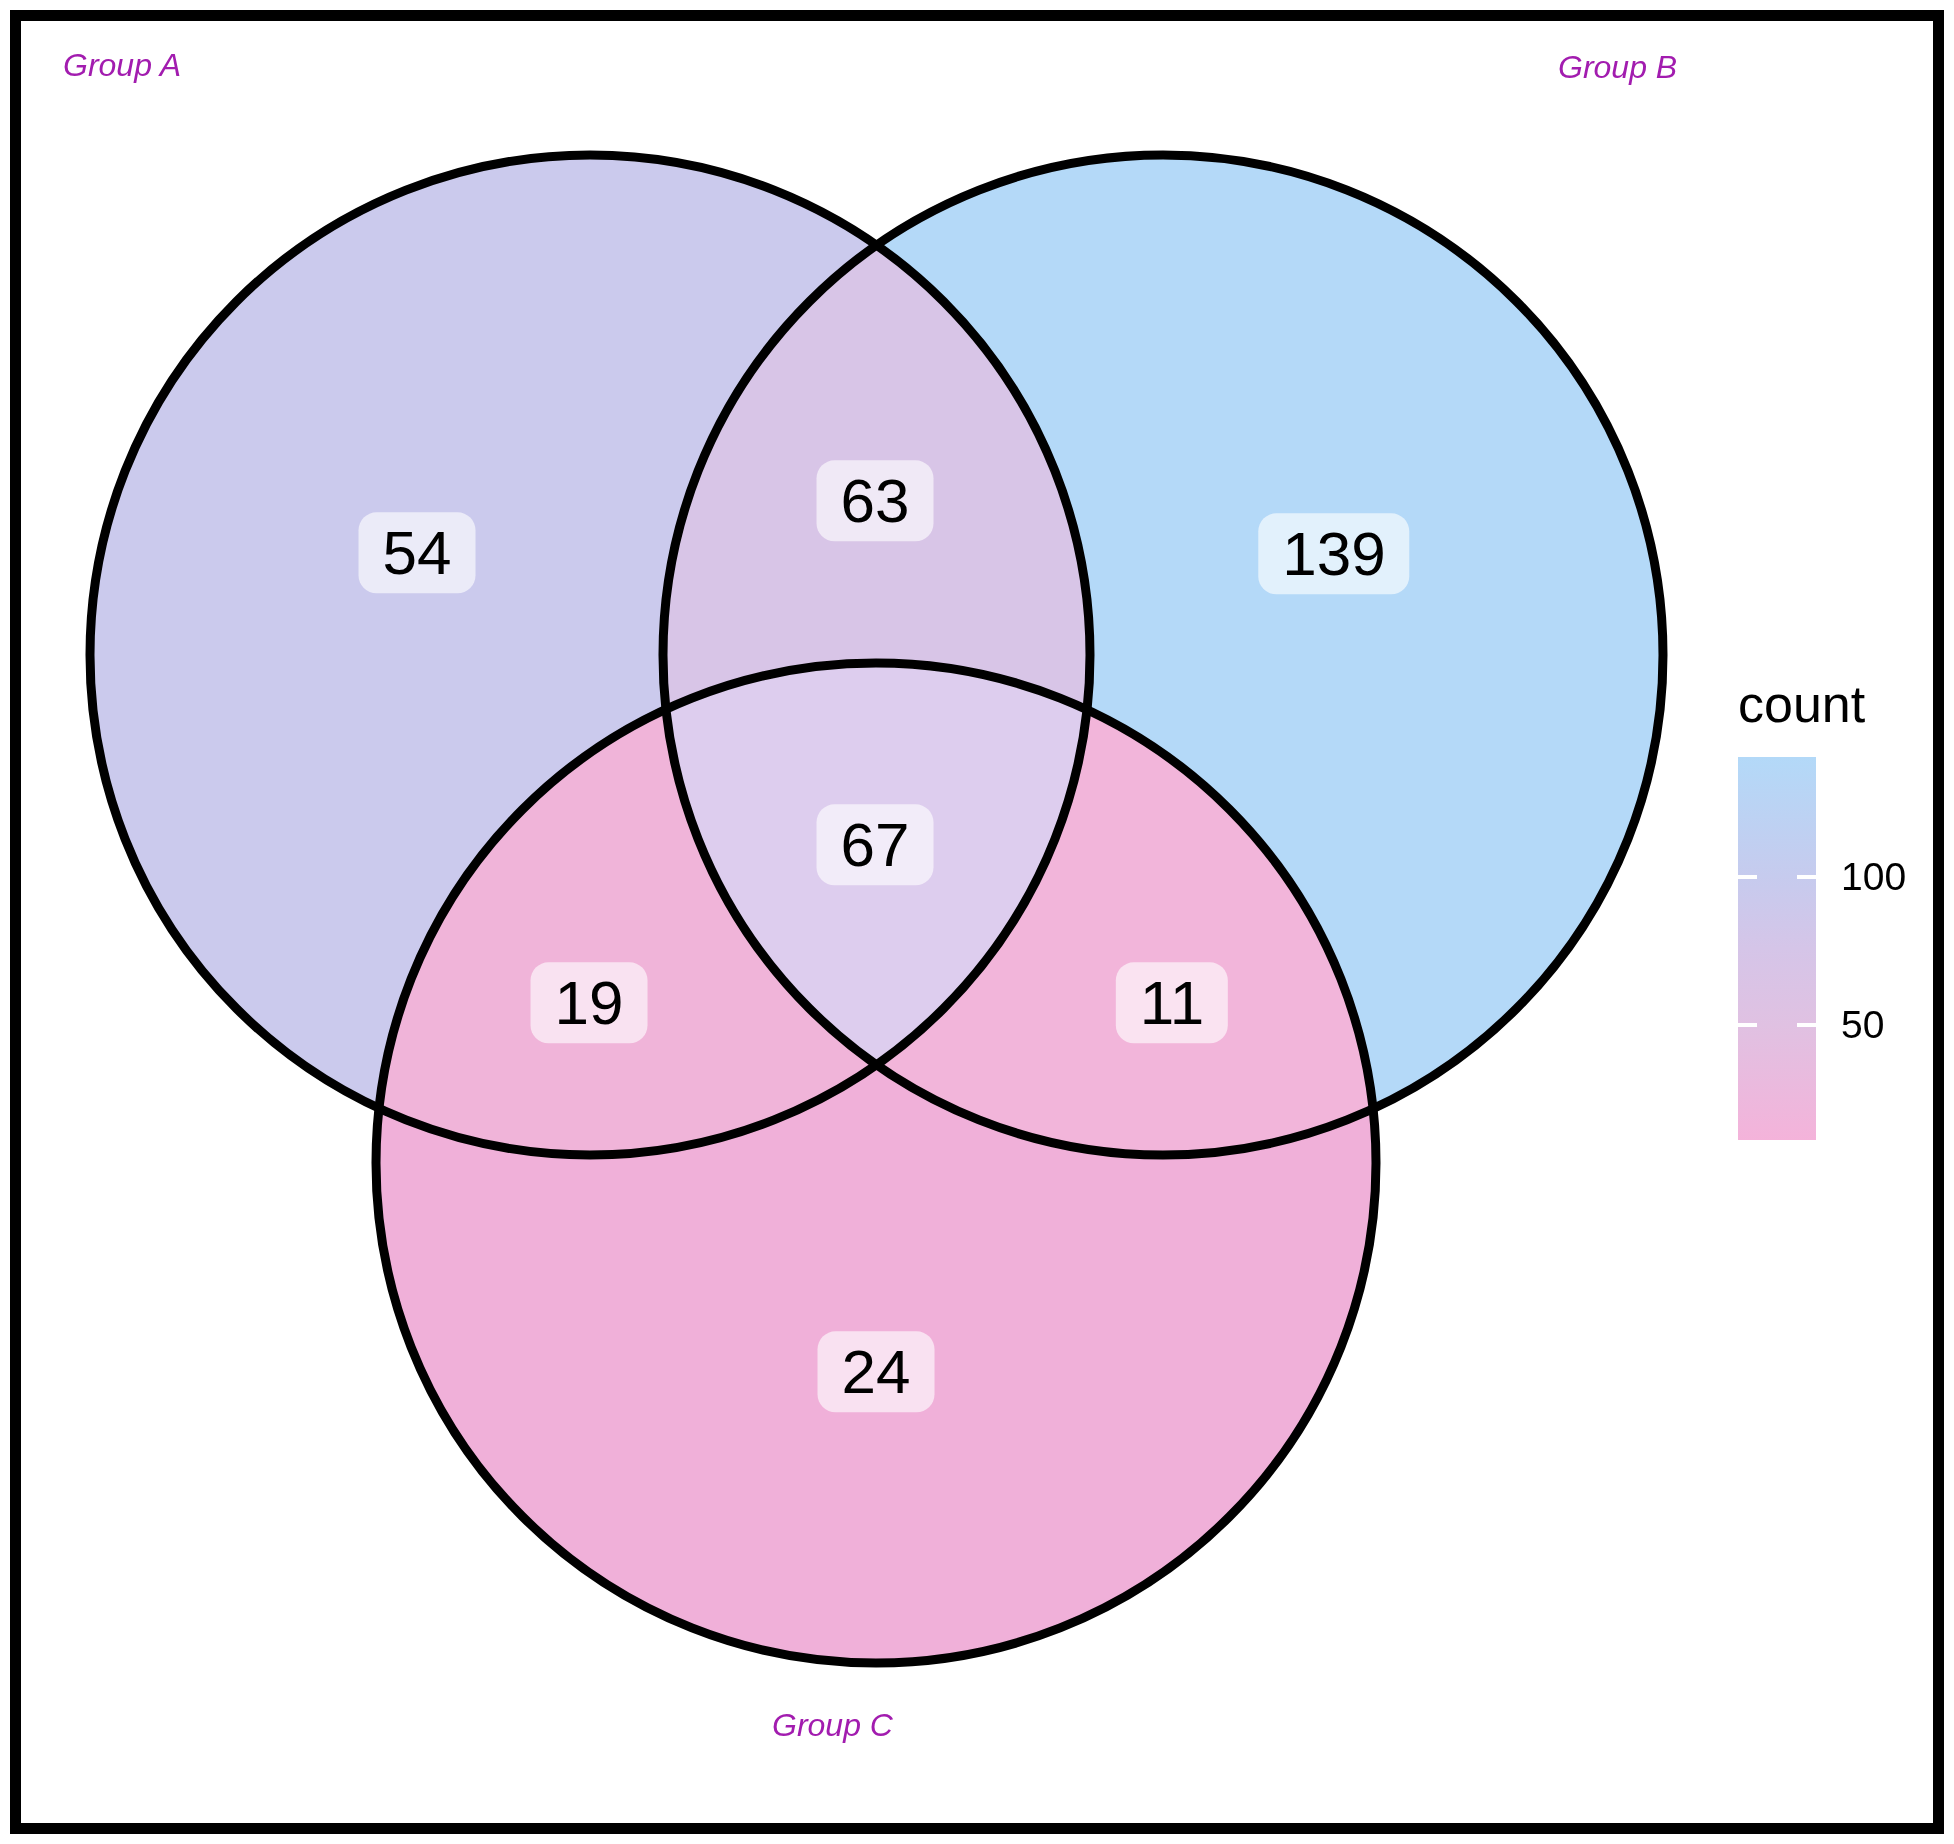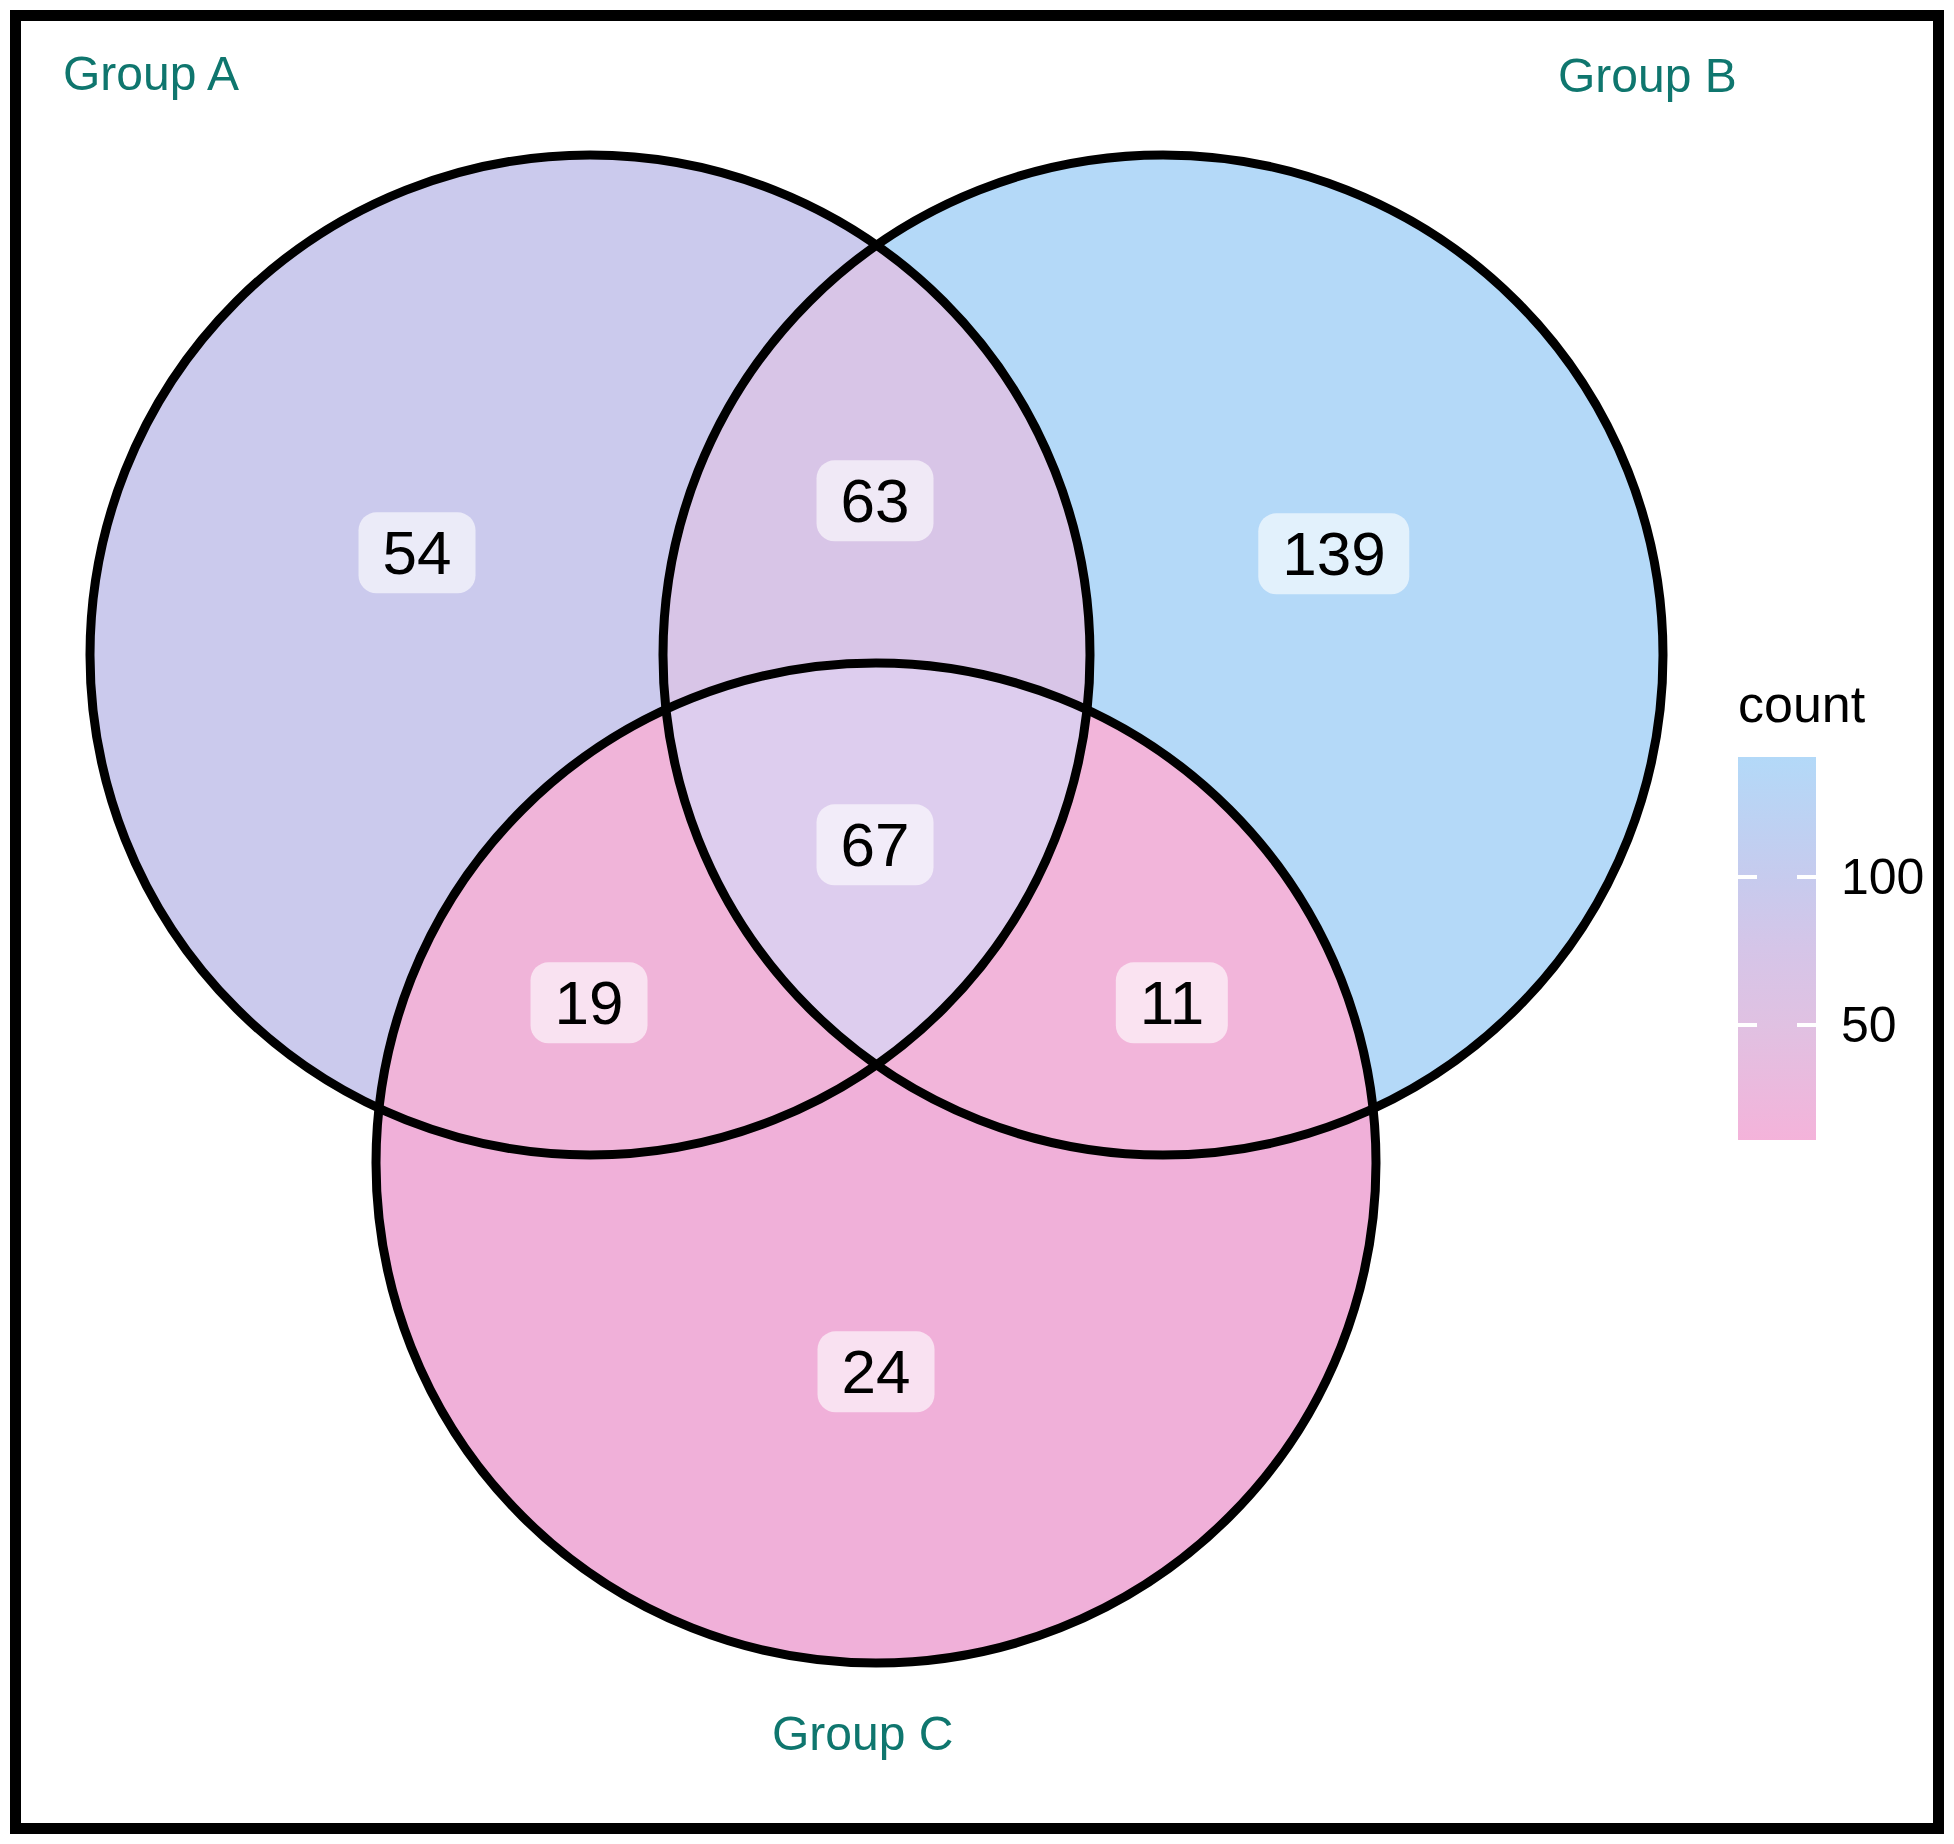--- a/index.html
+++ b/index.html
@@ -26,24 +26,25 @@
     pointer-events: none;
   }
   svg.venn {
     position: absolute;
     left: 0;
     top: 0;
     display: block;
   }
   .set-label {
     position: absolute;
-    font-size: 48px;
+    font-size: 32px;
     line-height: 1.1;
     white-space: nowrap;
-    color: #0f766e;
+    color: #a21caf;
+    font-style: italic;
   }
   .pill {
     position: absolute;
     transform: translate(-50%, -50%);
     background: rgba(255, 255, 255, 0.62);
     border-radius: 18px;
     padding: 5px 24px;
     font-size: 62px;
     line-height: 1.15;
     white-space: nowrap;
@@ -53,21 +54,21 @@
     position: absolute;
     left: 1738px;
     top: 674px;
     font-size: 52px;
     color: #000000;
   }
   .legend-tick-label {
     position: absolute;
     left: 1841px;
     transform: translateY(-50%);
-    font-size: 50px;
+    font-size: 39px;
     color: #000000;
   }
 </style>
 </head>
 <body>
 
 <div class="stage">
 
   <svg class="venn" width="1954" height="1844" viewBox="0 0 1954 1844">
     <defs>

